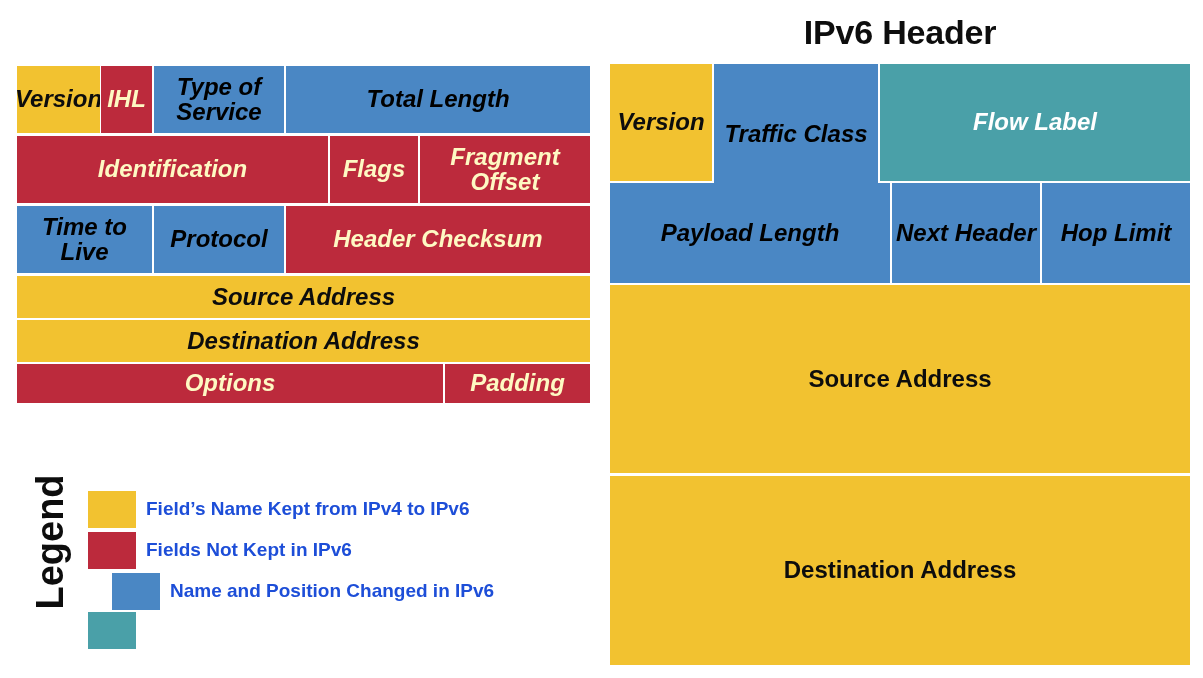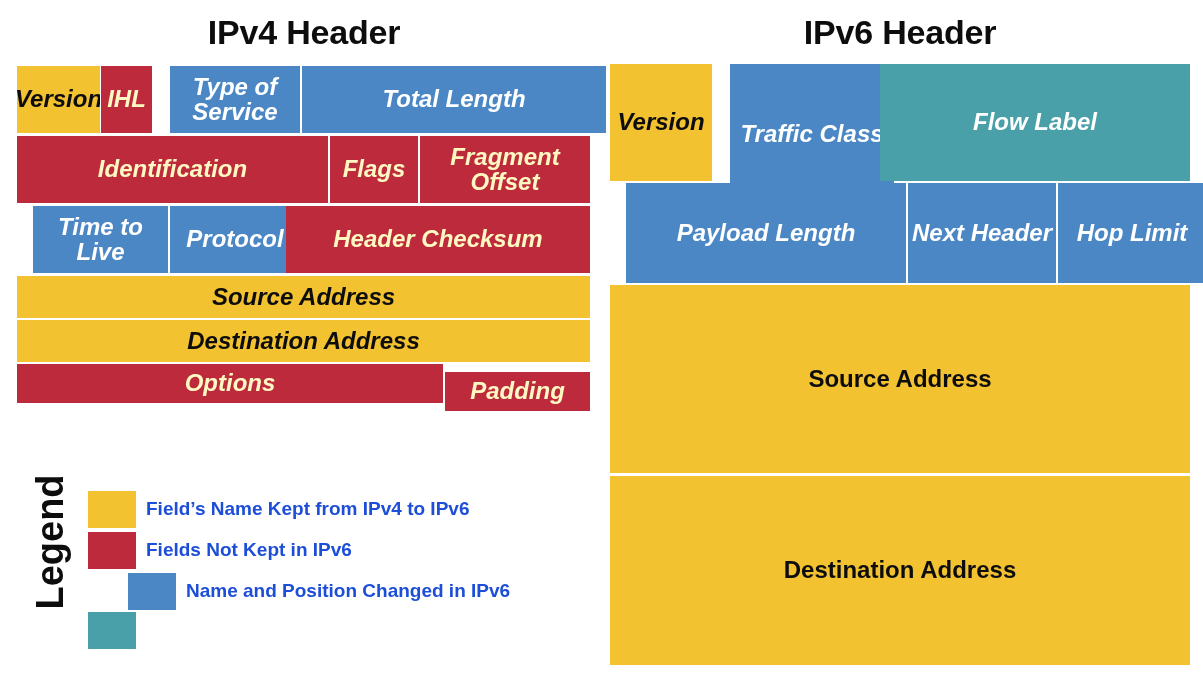--- a/index.html
+++ b/index.html
@@ -44,21 +44,21 @@
     align-items: center;
     justify-content: center;
     text-align: center;
     font-weight: bold;
     line-height: 1.04;
     padding: 0 3px;
     overflow: hidden;
   }
   .c-yellow { background: #f2c230; color: #0d0d0d; }
   .c-red    { background: #bc2a3c; color: #fef9c3; }
-  .c-blue   { background: #4a87c4; color: #ffffff; margin-left: 16px; }
+  .c-blue   { background: #4a87c4; color: #000000; }
   .c-teal   { background: #4aa0a8; color: #ffffff; }
   .fs-20 { font-size: 24px; font-style: italic; }
   .fs-24 { font-size: 24px; }
 
   
   #legend-title {
     position: absolute;
     left: -25px;
     top: 520px;
     width: 150px;
@@ -89,21 +89,20 @@
     font-weight: bold;
     color: #1d4ed8;
     white-space: nowrap;
   }
 </style>
 </head>
 <body>
 
 <div class="stage">
 
-  <div id="ipv4-title" class="panel-title">IPv4 Header</div>
 
   <div id="ipv6-title" class="panel-title">IPv6 Header</div>
 
   <div>
 
     <div class="field c-yellow fs-20" style="left:17px; top:66px; width:83px; height:67px;">Version</div>
 
     <div class="field c-red fs-20" style="left:101px; top:66px; width:51px; height:67px;">IHL</div>
 
     <div class="field c-blue fs-20" style="left:154px; top:66px; width:130px; height:67px;">Type of Service</div>
@@ -121,21 +120,21 @@
     <div class="field c-blue fs-20" style="left:154px; top:206px; width:130px; height:67px;">Protocol</div>
 
     <div class="field c-red fs-20" style="left:286px; top:206px; width:304px; height:67px;">Header Checksum</div>
 
     <div class="field c-yellow fs-20" style="left:17px; top:276px; width:573px; height:42px;">Source Address</div>
 
     <div class="field c-yellow fs-20" style="left:17px; top:320px; width:573px; height:42px;">Destination Address</div>
 
     <div class="field c-red fs-20" style="left:17px; top:364px; width:426px; height:39px;">Options</div>
 
-    <div class="field c-red fs-20" style="left:445px; top:372px; width:145px; height:39px;">Padding</div>
+    <div class="field c-red fs-20" style="left:445px; top:364px; width:145px; height:39px;">Padding</div>
   </div>
 
   <div>
 
     <div class="field c-yellow fs-20" style="left:610px; top:64px; width:102px; height:117px;">Version</div>
 
     <div class="field c-blue fs-20" style="left:714px; top:64px; width:164px; height:140px;">Traffic Class</div>
 
     <div class="field c-teal fs-20" style="left:880px; top:64px; width:310px; height:117px;">Flow Label</div>
 

